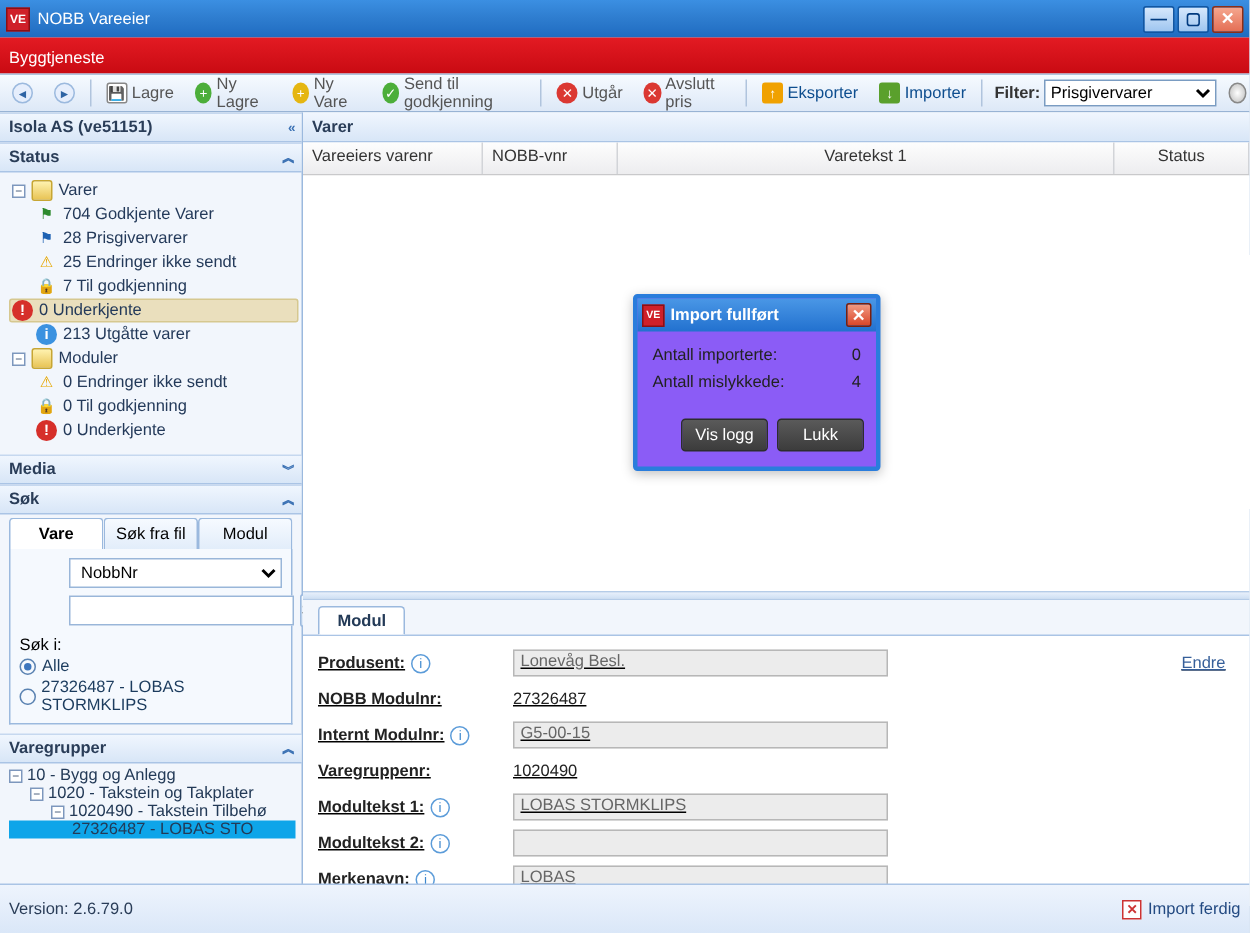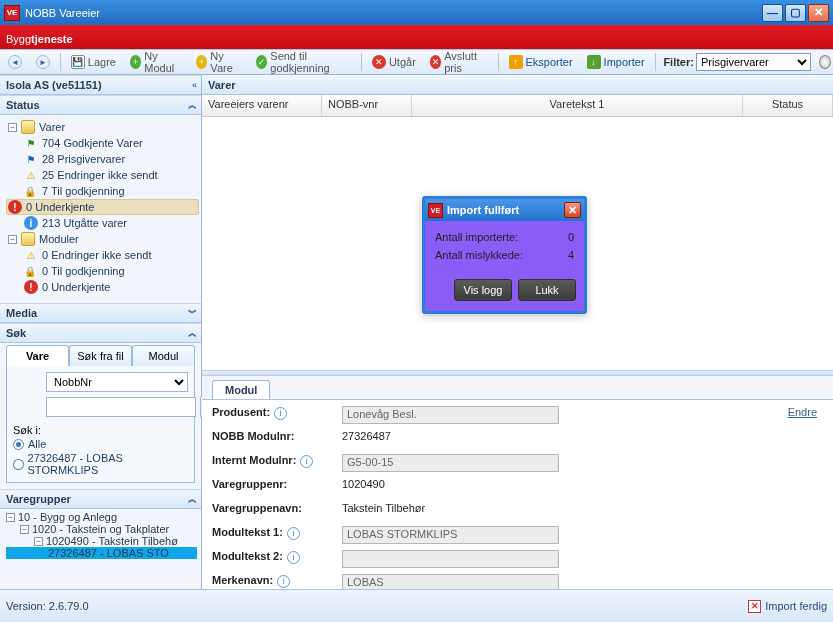--- a/index.html
+++ b/index.html
@@ -6,21 +6,21 @@
 body { background: #d9e5f3; width: 833px; height: 622px; overflow: hidden; position: relative; }
 
 .titlebar { height: 25px; background: linear-gradient(#3b8fe2, #2f7ed0 45%, #1f6bc0); display: flex; align-items: center; padding: 0 4px; color: #fff; }
 .titlebar .tb-icon { width: 16px; height: 16px; background: #cf2029; color: #fff; font-weight: bold; font-size: 8px; display: flex; align-items: center; justify-content: center; margin-right: 5px; border: 1px solid #8a0f15; }
 .titlebar .tb-title { flex: 1; font-weight: normal; }
 .titlebar .tb-btn { width: 21px; height: 18px; margin-left: 2px; background: linear-gradient(#d6e8fc,#9ec5f0); border: 1px solid #1256a1; display:flex; align-items:center; justify-content:center; color:#003a7f; font-weight:bold; cursor:pointer; border-radius:2px;}
 .titlebar .tb-btn.close { background: linear-gradient(#f5a78f,#e46e54); border-color:#8d2e16; color:#fff;}
 
 .brand { height: 24px; background: linear-gradient(#e31b23,#c90a12); display:flex; align-items:center; padding:0 6px; color:#fff; }
 .brand-text { font-size: 15px; font-weight: normal; }
-.brand-text b { font-weight: bold; }
+.brand-text b { font-weight: normal; }
 
 .toolbar { height: 26px; background: linear-gradient(#f6faff,#dde8f7); border-top:1px solid #b0c4dd; border-bottom:1px solid #98b3d4; display:flex; align-items:center; padding:0 2px; gap:2px;}
 .toolbar .tbtn { display:flex; align-items:center; gap:3px; padding:2px 5px; color:#555; border:1px solid transparent; border-radius:2px; cursor:pointer; }
 .toolbar .tbtn.on { color:#0e4e8f; }
 .toolbar .sep { width:1px; height:18px; background:#b0c4dd; margin:0 2px;}
 .toolbar .filter-lbl { margin-left:4px; font-weight:bold; color:#333;}
 .toolbar select { width:140px; height:18px; border:1px solid #7a9cc2; background:#fff; font-size:11px;}
 .toolbar .gear { width:14px; height:14px; margin-left:6px; border-radius:50%; border:1px solid #888; background:radial-gradient(#fff,#bbb);}
 .ico { width:14px; height:14px; display:inline-flex; align-items:center; justify-content:center; border-radius:50%; font-size:9px; color:#fff;}
 .ico.save { background:#fff; border:1px solid #888; border-radius:2px; }
@@ -68,26 +68,26 @@
 
 .right { flex:1; display:flex; flex-direction:column; background:#fff;}
 .right .sec-hdr { height:20px; background: linear-gradient(#f0f6fe,#d8e6f7); border-bottom:1px solid #aac4e5; padding:0 6px; display:flex; align-items:center; font-weight:bold; color:#2a3d58;}
 .grid-head { display:flex; background:linear-gradient(#fdfdfd,#ededef); border-bottom:1px solid #c9c9cb; height:22px; }
 .grid-head .col { border-right:1px solid #d2d4d8; padding:3px 6px; color:#333; font-weight:normal;}
 .grid-body { flex:1; background:#fff; }
 .splitter { height:6px; background:linear-gradient(#e8f0fb,#cfe0f4); border-top:1px solid #b5cce8; border-bottom:1px solid #b5cce8;}
 .modul-tabs { display:flex; padding:4px 0 0 10px; background:#f2f6fc; border-bottom:1px solid #aac4e5;}
 .modul-tabs .mt { padding:3px 12px; border:1px solid #9bb9de; border-bottom:none; background:#fff; border-radius:3px 3px 0 0; font-weight:bold; color:#233a57;}
 .form { padding:6px 10px; background:#fff; overflow:auto;}
-.form-row { display:flex; height:24px; }
+.form-row { display:flex; align-items:center; height:24px;text-decoration:underline; }
 .form-row .lbl { width:130px; color:#222;}
 .form-row .lbl b { font-weight:bold; }
 .form-row .info { width:13px; height:13px; border-radius:50%; border:1px solid #5c9cd9; color:#3c87ce; font-size:9px; display:inline-flex; align-items:center; justify-content:center; margin-left:4px;}
 .form-row .val { color:#222; }
-.form-row .ro { width:217px; height:18px; border:1px solid #b7b7b7; background:#ececec; color:#666; padding:1px 4px; }
+.form-row .ro { width:250px; height:18px; border:1px solid #b7b7b7; background:#ececec; color:#666; padding:1px 4px; }
 .form-row .endre { margin-left:auto; margin-right:6px; color:#365f9a; text-decoration:underline; cursor:pointer;}
 
 .statusbar { position:absolute; bottom:0; left:0; right:0; height:18px; background:linear-gradient(#eef4fd,#dae7f8); border-top:1px solid #aac4e5; display:flex; align-items:center; padding:16px 6px; color:#2a3d58;}
 .statusbar .sb-right { margin-left:auto; display:flex; align-items:center; gap:4px; cursor:pointer; color:#234a82;}
 .sb-x { width:13px;height:13px;background:#fff;border:1px solid #c33; color:#c33; font-weight:bold; font-size:9px; display:flex;align-items:center;justify-content:center;}
 
 .dialog { position:absolute; left:422px; top:196px; width:165px; border:3px solid #2a7ddc; border-radius:3px; background:#8b5cf6; box-shadow:0 2px 8px rgba(0,0,0,0.25);}
 .dialog .d-title { height:22px; background:linear-gradient(#4a97e6,#2271cf); display:flex; align-items:center; padding:0 3px; color:#fff; font-weight:bold; gap:4px;}
 .dialog .d-title .d-ico { width:15px;height:15px; background:#cf2029; color:#fff; font-size:7px; font-weight:bold; display:flex; align-items:center; justify-content:center; border:1px solid #8a0f15;}
 .dialog .d-title .d-close { margin-left:auto; width:17px; height:16px; background:linear-gradient(#f29a82,#d9462a); border:1px solid #7a1f0e; color:#fff; display:flex; align-items:center; justify-content:center; font-weight:bold; cursor:pointer; border-radius:2px;}
@@ -119,21 +119,21 @@
   <div class="tbtn">
       <span class="ico nav">►</span>
     </div>
   <div class="sep"></div>
   <div class="tbtn">
       <span class="ico save">💾</span>
       <span>Lagre</span>
     </div>
   <div class="tbtn">
       <span class="ico plus-green">+</span>
-      <span>Ny Modul</span>
+      <span>Ny Lagre</span>
     </div>
   <div class="tbtn">
       <span class="ico plus-yellow">+</span>
       <span>Ny Vare</span>
     </div>
   <div class="tbtn">
       <span class="ico check">✓</span>
       <span>Send til godkjenning</span>
     </div>
   <div class="sep"></div>
@@ -298,24 +298,20 @@
       </div>
       <div class="form-row">
         <span class="lbl"><b>Internt Modulnr:</b><span class="info">i</span></span>
         <span class="ro">G5-00-15</span>
       </div>
       <div class="form-row">
         <span class="lbl"><b>Varegruppenr:</b></span>
         <span class="val">1020490</span>
       </div>
       <div class="form-row">
-        <span class="lbl"><b>Varegruppenavn:</b></span>
-        <span class="val">Takstein Tilbehør</span>
-      </div>
-      <div class="form-row">
         <span class="lbl"><b>Modultekst 1:</b><span class="info">i</span></span>
         <span class="ro">LOBAS STORMKLIPS</span>
       </div>
       <div class="form-row">
         <span class="lbl"><b>Modultekst 2:</b><span class="info">i</span></span>
         <span class="ro"></span>
       </div>
       <div class="form-row">
         <span class="lbl"><b>Merkenavn:</b><span class="info">i</span></span>
         <span class="ro">LOBAS</span>

